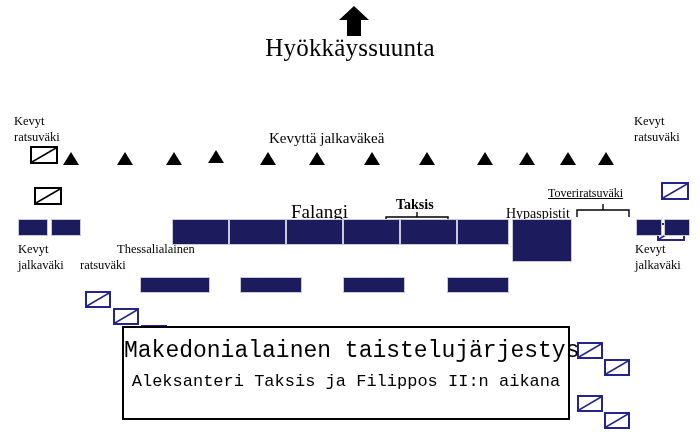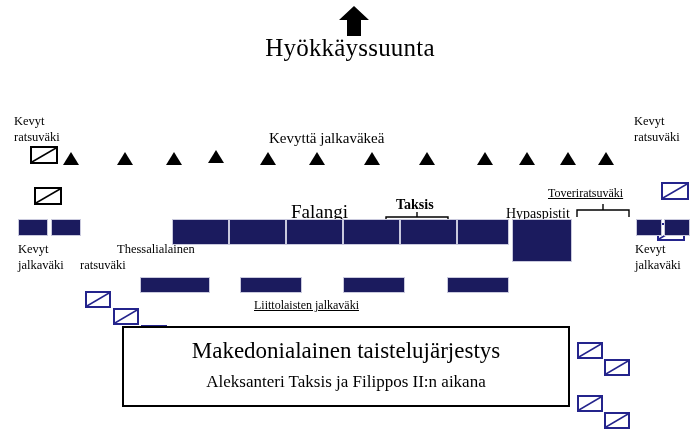--- a/index.html
+++ b/index.html
@@ -208,20 +208,19 @@
   <div class="abs lbl" style="left:80px; top:259px;">ratsuväki</div>
 
   <div class="abs lbl" style="left:635px; top:243px;">Kevyt</div>
   <div class="abs lbl" style="left:635px; top:259px;">jalkaväki</div>
 
   <div class="abs inf" style="left:140px; top:277px; width:70px; height:16px;"></div>
   <div class="abs inf" style="left:240px; top:277px; width:62px; height:16px;"></div>
   <div class="abs inf" style="left:343px; top:277px; width:62px; height:16px;"></div>
   <div class="abs inf" style="left:447px; top:277px; width:62px; height:16px;"></div>
 
-  <div class="abs lbl-big" style="left:254px; top:298px;">Liittolaisten jalkaväki</div>
-
-  <div class="abs caption-box" style="left:122px; top:326px; width:448px; height:81px;">
+
+  <div class="abs caption-box" style="left:122px; top:326px; width:448px; height:94px;font-family:Liberation Mono, monospace;">
     <div style="margin-top:10px;" class="caption-line1">Makedonialainen taistelujärjestys</div>
     <div style="margin-top:8px;" class="caption-line2">Aleksanteri Taksis ja Filippos II:n aikana</div>
   </div>
 
 </div>
 
 </body></html>

